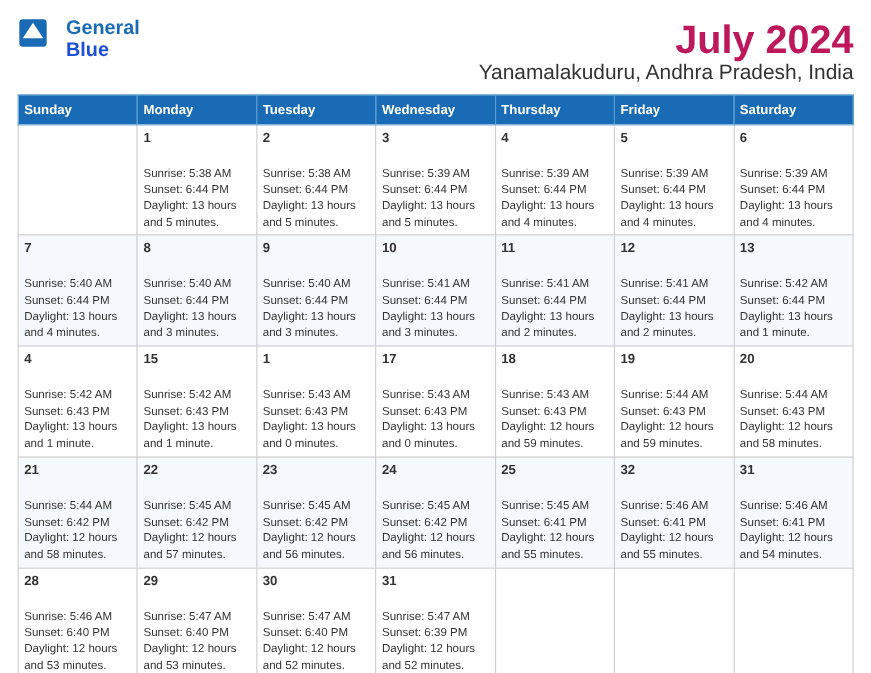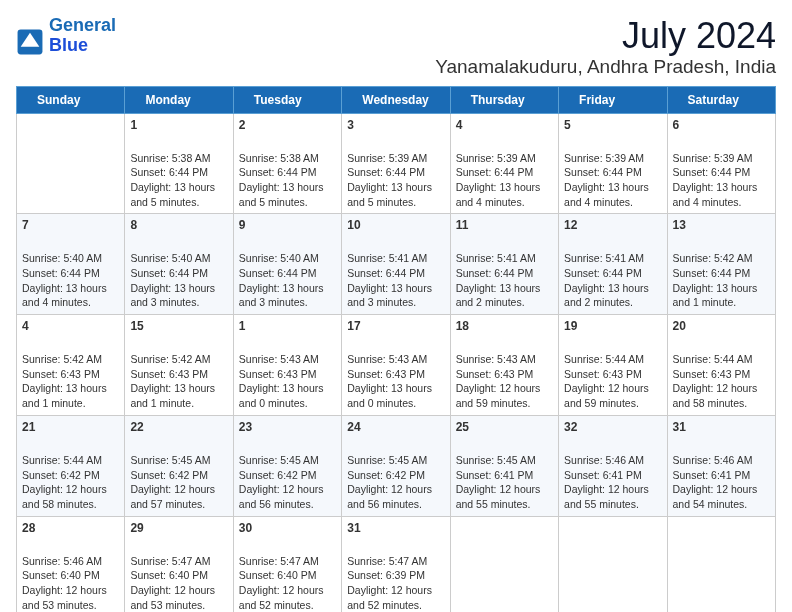--- a/index.html
+++ b/index.html
@@ -11,58 +11,58 @@
       padding: 16px;
     }
     .header {
       display: flex;
       justify-content: space-between;
       align-items: flex-start;
       margin-bottom: 8px;
     }
     .logo {
       display: flex;
-      align-items: flex-end;
-      gap: 5px;
+      align-items: flex-start;
+      gap: 16px;
     }
     .logo-text {
       font-size: 18px;
       font-weight: bold;
       color: #333;
       line-height: 1.1;
     }
     .logo-text span {
       color: #1a6bb5;
     }
     .logo-icon {
       width: 28px;
       height: 28px;
     }
     .title-block {
       text-align: right;
     }
     .month-title {
       font-size: 36px;
-      font-weight: normal;
-      color: #0f172a;
+      font-weight: bold;
+      color: #be185d;
       line-height: 1.1;
     }
     .location-title {
       font-size: 19px;
       color: #333;
     }
     .calendar {
       width: 100%;
       border-collapse: collapse;
       font-size: 11px;
     }
     .calendar th {
       background: #1a6bb5;
       color: #fff;
-      padding: 6px 20px;
+      padding: 6px 5px;
       text-align: left;
       font-size: 12px;
       border: 1px solid #5a9fd4;
     }
     .calendar td {
       border: 1px solid #ccc;
       vertical-align: top;
       padding: 4px 5px;
       min-height: 70px;
       width: 14.28%;

